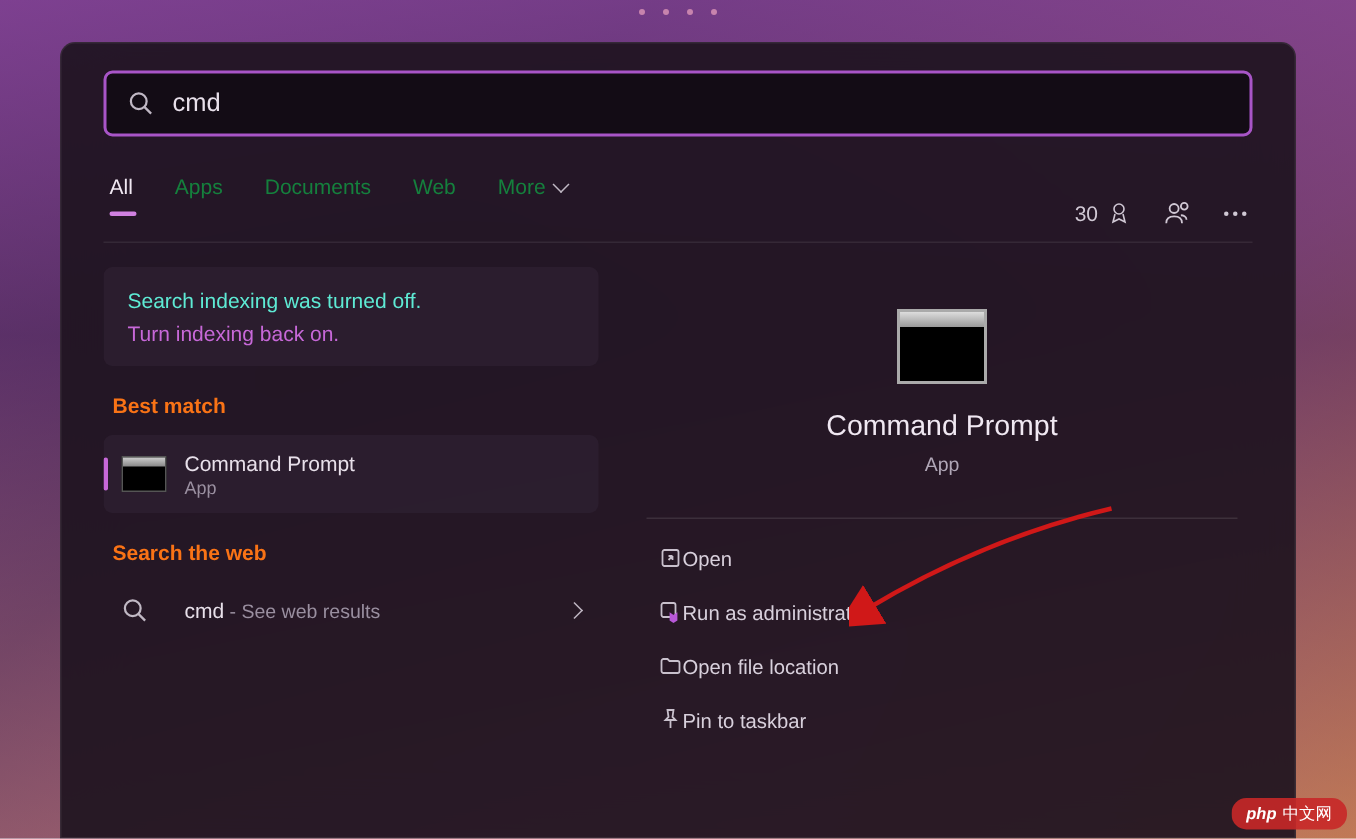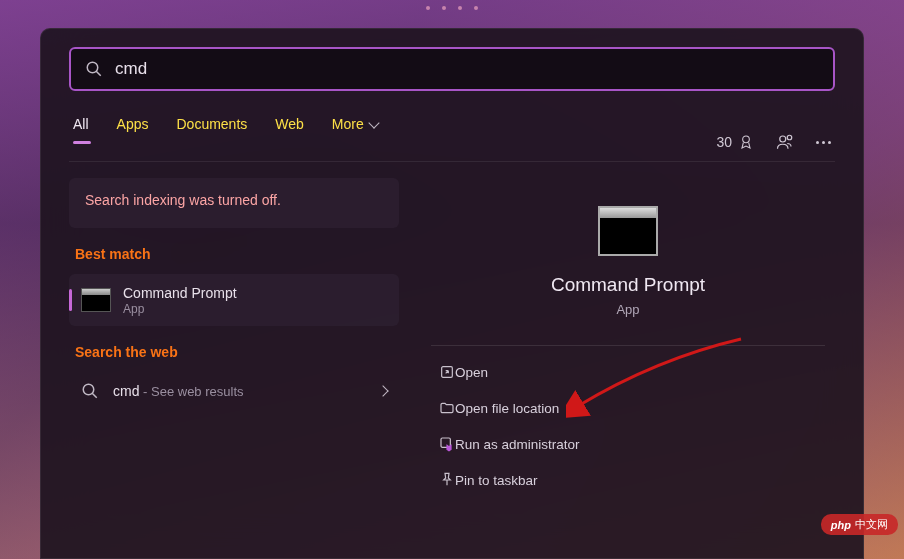--- a/index.html
+++ b/index.html
@@ -36,39 +36,39 @@
     background: transparent; border: none; outline: none;
     color: #e8e0ea; font-size: 17px; flex: 1;
     caret-color: #fff;
   }
   .filter-row {
     display: flex; align-items: center; justify-content: space-between;
     padding: 0 4px 10px 4px;
     border-bottom: 1px solid rgba(255,255,255,0.08);
   }
   .tabs { display: flex; gap: 28px; align-items: center; }
-  .tab { color: #fde047; font-size: 14px; cursor: pointer; padding-bottom: 12px; position: relative; }
+  .tab { color: #15803d; font-size: 14px; cursor: pointer; padding-bottom: 12px; position: relative; }
   .tab.active { color: #f0e8f2; text-align: right; }
   .tab.active::after {
     content: ''; position: absolute; bottom: 0; left: 0; width: 18px; height: 3px;
     background: #d080e0; border-radius: 2px;
   }
   .chevron-dn { display: inline-block; width: 8px; height: 8px; border-right: 1.5px solid #c0b8c4; border-bottom: 1.5px solid #c0b8c4; transform: rotate(45deg); margin-left: 6px; position: relative; top: -2px; }
   .right-controls { display: flex; align-items: center; gap: 22px; color: #d0c8d4; font-size: 14px; margin-top: 24px; }
   .right-controls .ctrl { display: flex; align-items: center; gap: 6px; cursor: pointer; }
   .dots3 { display: flex; gap: 3px; }
   .dots3 span { width: 3px; height: 3px; border-radius: 50%; background: #d0c8d4; }
   .content { display: flex; gap: 22px; flex: 1; padding-top: 16px; overflow: hidden; }
   .left-col { width: 330px; display: flex; flex-direction: column; }
   .right-col { flex: 1; }
   .notice {
     background: rgba(45, 32, 48, 0.85);
     border-radius: 6px; padding: 14px 16px; margin-bottom: 18px;
   }
-  .notice-title { color: #fca5a5; font-size: 14px; margin-bottom: 6px; }
+  .notice-title { color: #5eead4; font-size: 14px; margin-bottom: 6px; }
   .notice-link { color: #c768d8; font-size: 14px; cursor: pointer; }
   .section-label { color: #f97316; font-size: 14px; font-weight: 600; margin: 0 0 12px 6px; }
   .result-item {
     background: rgba(45, 32, 48, 0.85);
     border-radius: 6px; padding: 10px 12px;
     display: flex; align-items: center; gap: 12px;
     position: relative; cursor: pointer;
     margin-bottom: 18px;
   }
   .result-item.selected::before {
@@ -80,21 +80,21 @@
     position: relative; flex-shrink: 0;
   }
   .result-icon::before {
     content: ''; position: absolute; top: 0; left: 0; right: 0; height: 6px;
     background: linear-gradient(#ccc, #888);
   }
   .result-text { flex: 1; }
   .result-title { color: #e8e0ea; font-size: 14px; line-height: 1.3; }
   .result-sub { color: #9a8fa0; font-size: 12px; }
   .web-item {
-    display: flex; align-items: center; gap: 14px;
+    display: flex; align-items: center; gap: 24px;
     padding: 10px 12px; cursor: pointer;
   }
   .web-item .si { width: 18px; height: 18px; flex-shrink: 0; }
   .web-item .txt { flex: 1; color: #e8e0ea; font-size: 14px; }
   .web-item .txt .sub { color: #9a8fa0; font-size: 13px; }
   .chev-r { width: 8px; height: 8px; border-right: 1.5px solid #c0b8c4; border-top: 1.5px solid #c0b8c4; transform: rotate(45deg); }
   .preview { text-align: center; padding: 28px 20px 0 20px; }
   .preview-icon {
     width: 60px; height: 50px; margin: 0 auto 18px auto;
     background: #000; border: 2px solid #aaa; position: relative;
@@ -110,21 +110,21 @@
   .action {
     display: flex; align-items: center; 
     padding: 10px 8px; color: #d8d0dc; font-size: 13.5px; cursor: pointer;
   }
   .action .ico { width: 16px; height: 16px; flex-shrink: 0; }
   .arrow {
     position: absolute; pointer-events: none;
     top: -20px; left: 145px; width: 180px; height: 90px;
   }
   .watermark {
-    position: absolute; right: 6px; bottom: 24px;
+    position: absolute; right: 6px; bottom: 6px;
     background: rgba(200,40,40,0.9); color: #fff;
     font-size: 11px; padding: 3px 10px; border-radius: 10px;
     display: flex; align-items: center; gap: 4px;
   }
 </style>
 </head>
 <body>
 
 <div class="bg-overlay"></div>
 <div class="indicator-dots">
@@ -176,20 +176,21 @@
           </div>
       </div>
     </div>
   </div>
 
   <div class="content">
     <div class="left-col">
 
       <div class="notice">
         <div class="notice-title">Search indexing was turned off.</div>
+        <div class="notice-link">Turn indexing back on.</div>
       </div>
 
       <div class="section-label">Best match</div>
 
       <div class="result-item selected">
         <div class="result-icon"></div>
         <div class="result-text">
           <div class="result-title">Command Prompt</div>
           <div class="result-sub">App</div>
         </div>
@@ -219,30 +220,30 @@
 
         <div class="action">
           <svg class="ico" viewBox="0 0 24 24" fill="none" stroke="#c8c0cc" stroke-width="1.8">
               <rect x="4" y="4" width="16" height="16" rx="2"></rect>
               <path d="M10 14l4-4m0 0h-4m4 0v4"></path>
             </svg>
           <span>Open</span>
         </div>
         <div class="action">
           <svg class="ico" viewBox="0 0 24 24" fill="none" stroke="#c8c0cc" stroke-width="1.8">
-              <path d="M3 7a2 2 0 012-2h4l2 2h8a2 2 0 012 2v8a2 2 0 01-2 2H5a2 2 0 01-2-2V7z"></path>
-            </svg>
-          <span>Open file location</span>
-        </div>
-        <div class="action">
-          <svg class="ico" viewBox="0 0 24 24" fill="none" stroke="#c8c0cc" stroke-width="1.8">
               <rect x="3" y="3" width="14" height="14" rx="2"></rect>
               <path d="M12 14l3 2 3-2v6l-3 2-3-2z" fill="#b858d8" stroke="#b858d8"></path>
             </svg>
           <span>Run as administrator</span>
+        </div>
+        <div class="action">
+          <svg class="ico" viewBox="0 0 24 24" fill="none" stroke="#c8c0cc" stroke-width="1.8">
+              <path d="M3 7a2 2 0 012-2h4l2 2h8a2 2 0 012 2v8a2 2 0 01-2 2H5a2 2 0 01-2-2V7z"></path>
+            </svg>
+          <span>Open file location</span>
         </div>
         <div class="action">
           <svg class="ico" viewBox="0 0 24 24" fill="none" stroke="#c8c0cc" stroke-width="1.8">
               <path d="M9 2h6l-1 7 3 3H7l3-3z"></path>
               <line x1="12" y1="12" x2="12" y2="20"></line>
             </svg>
           <span>Pin to taskbar</span>
         </div>
 
         <svg class="arrow" viewBox="0 0 180 90">

